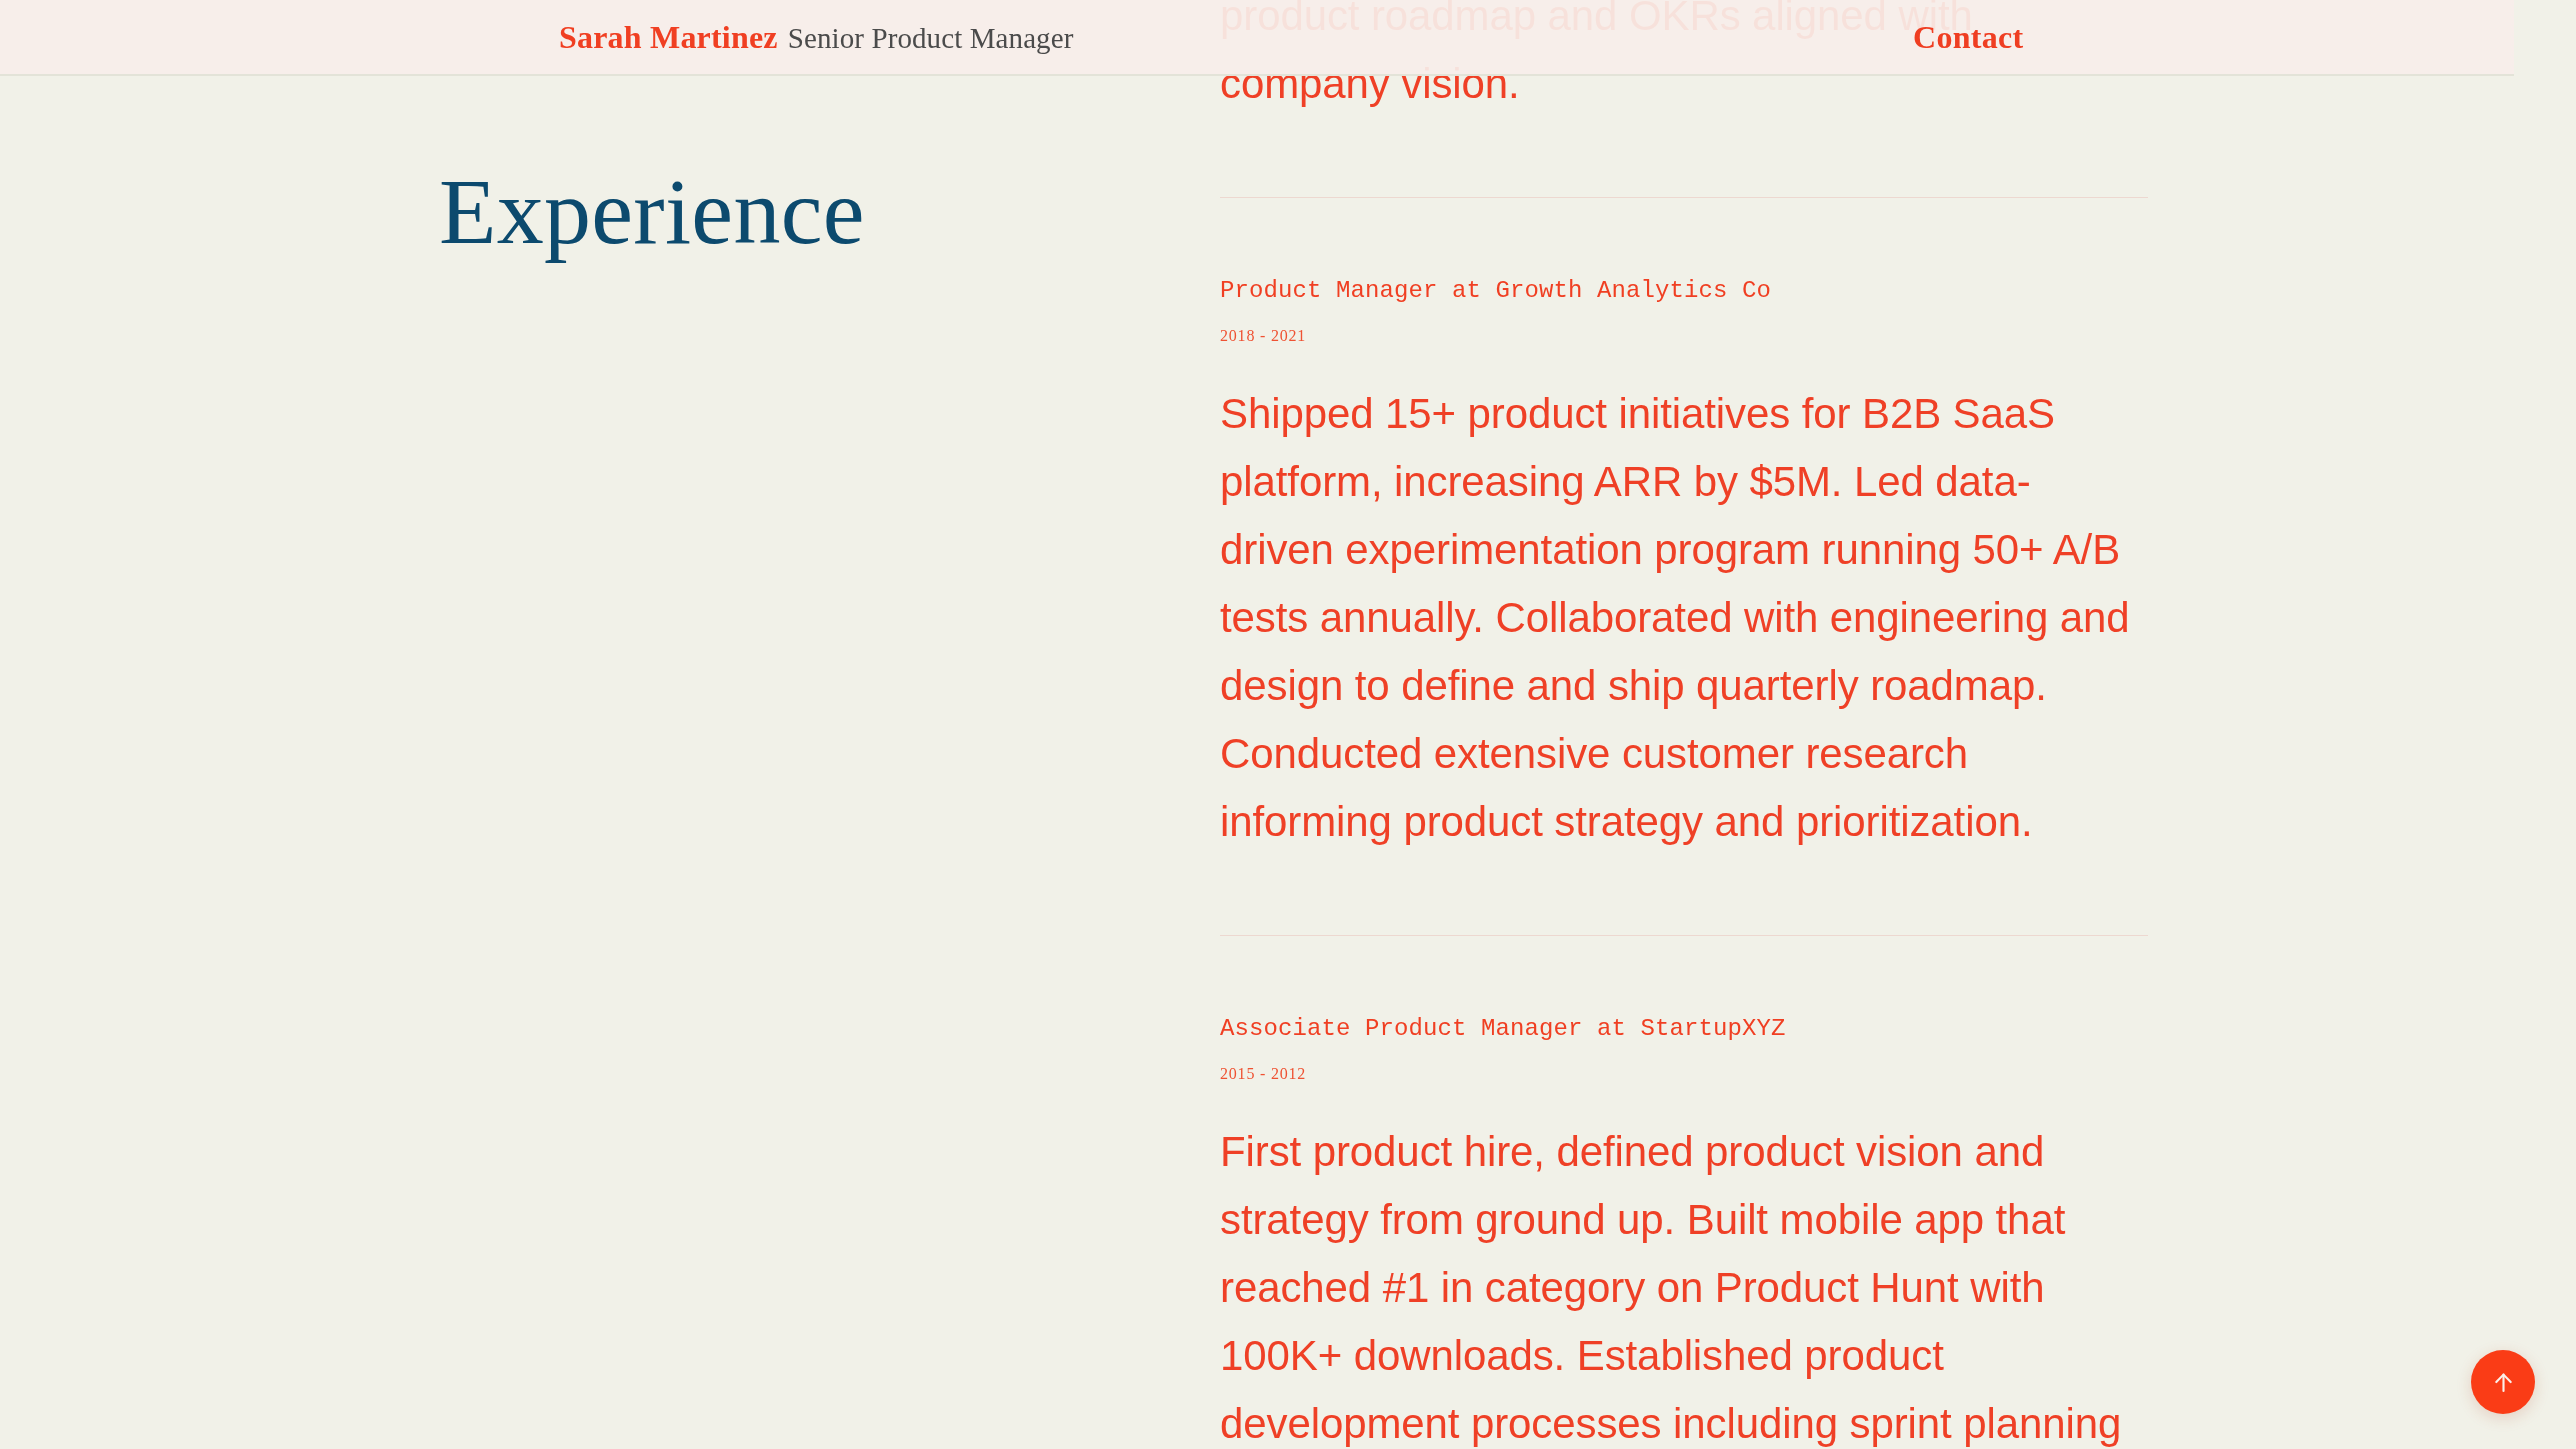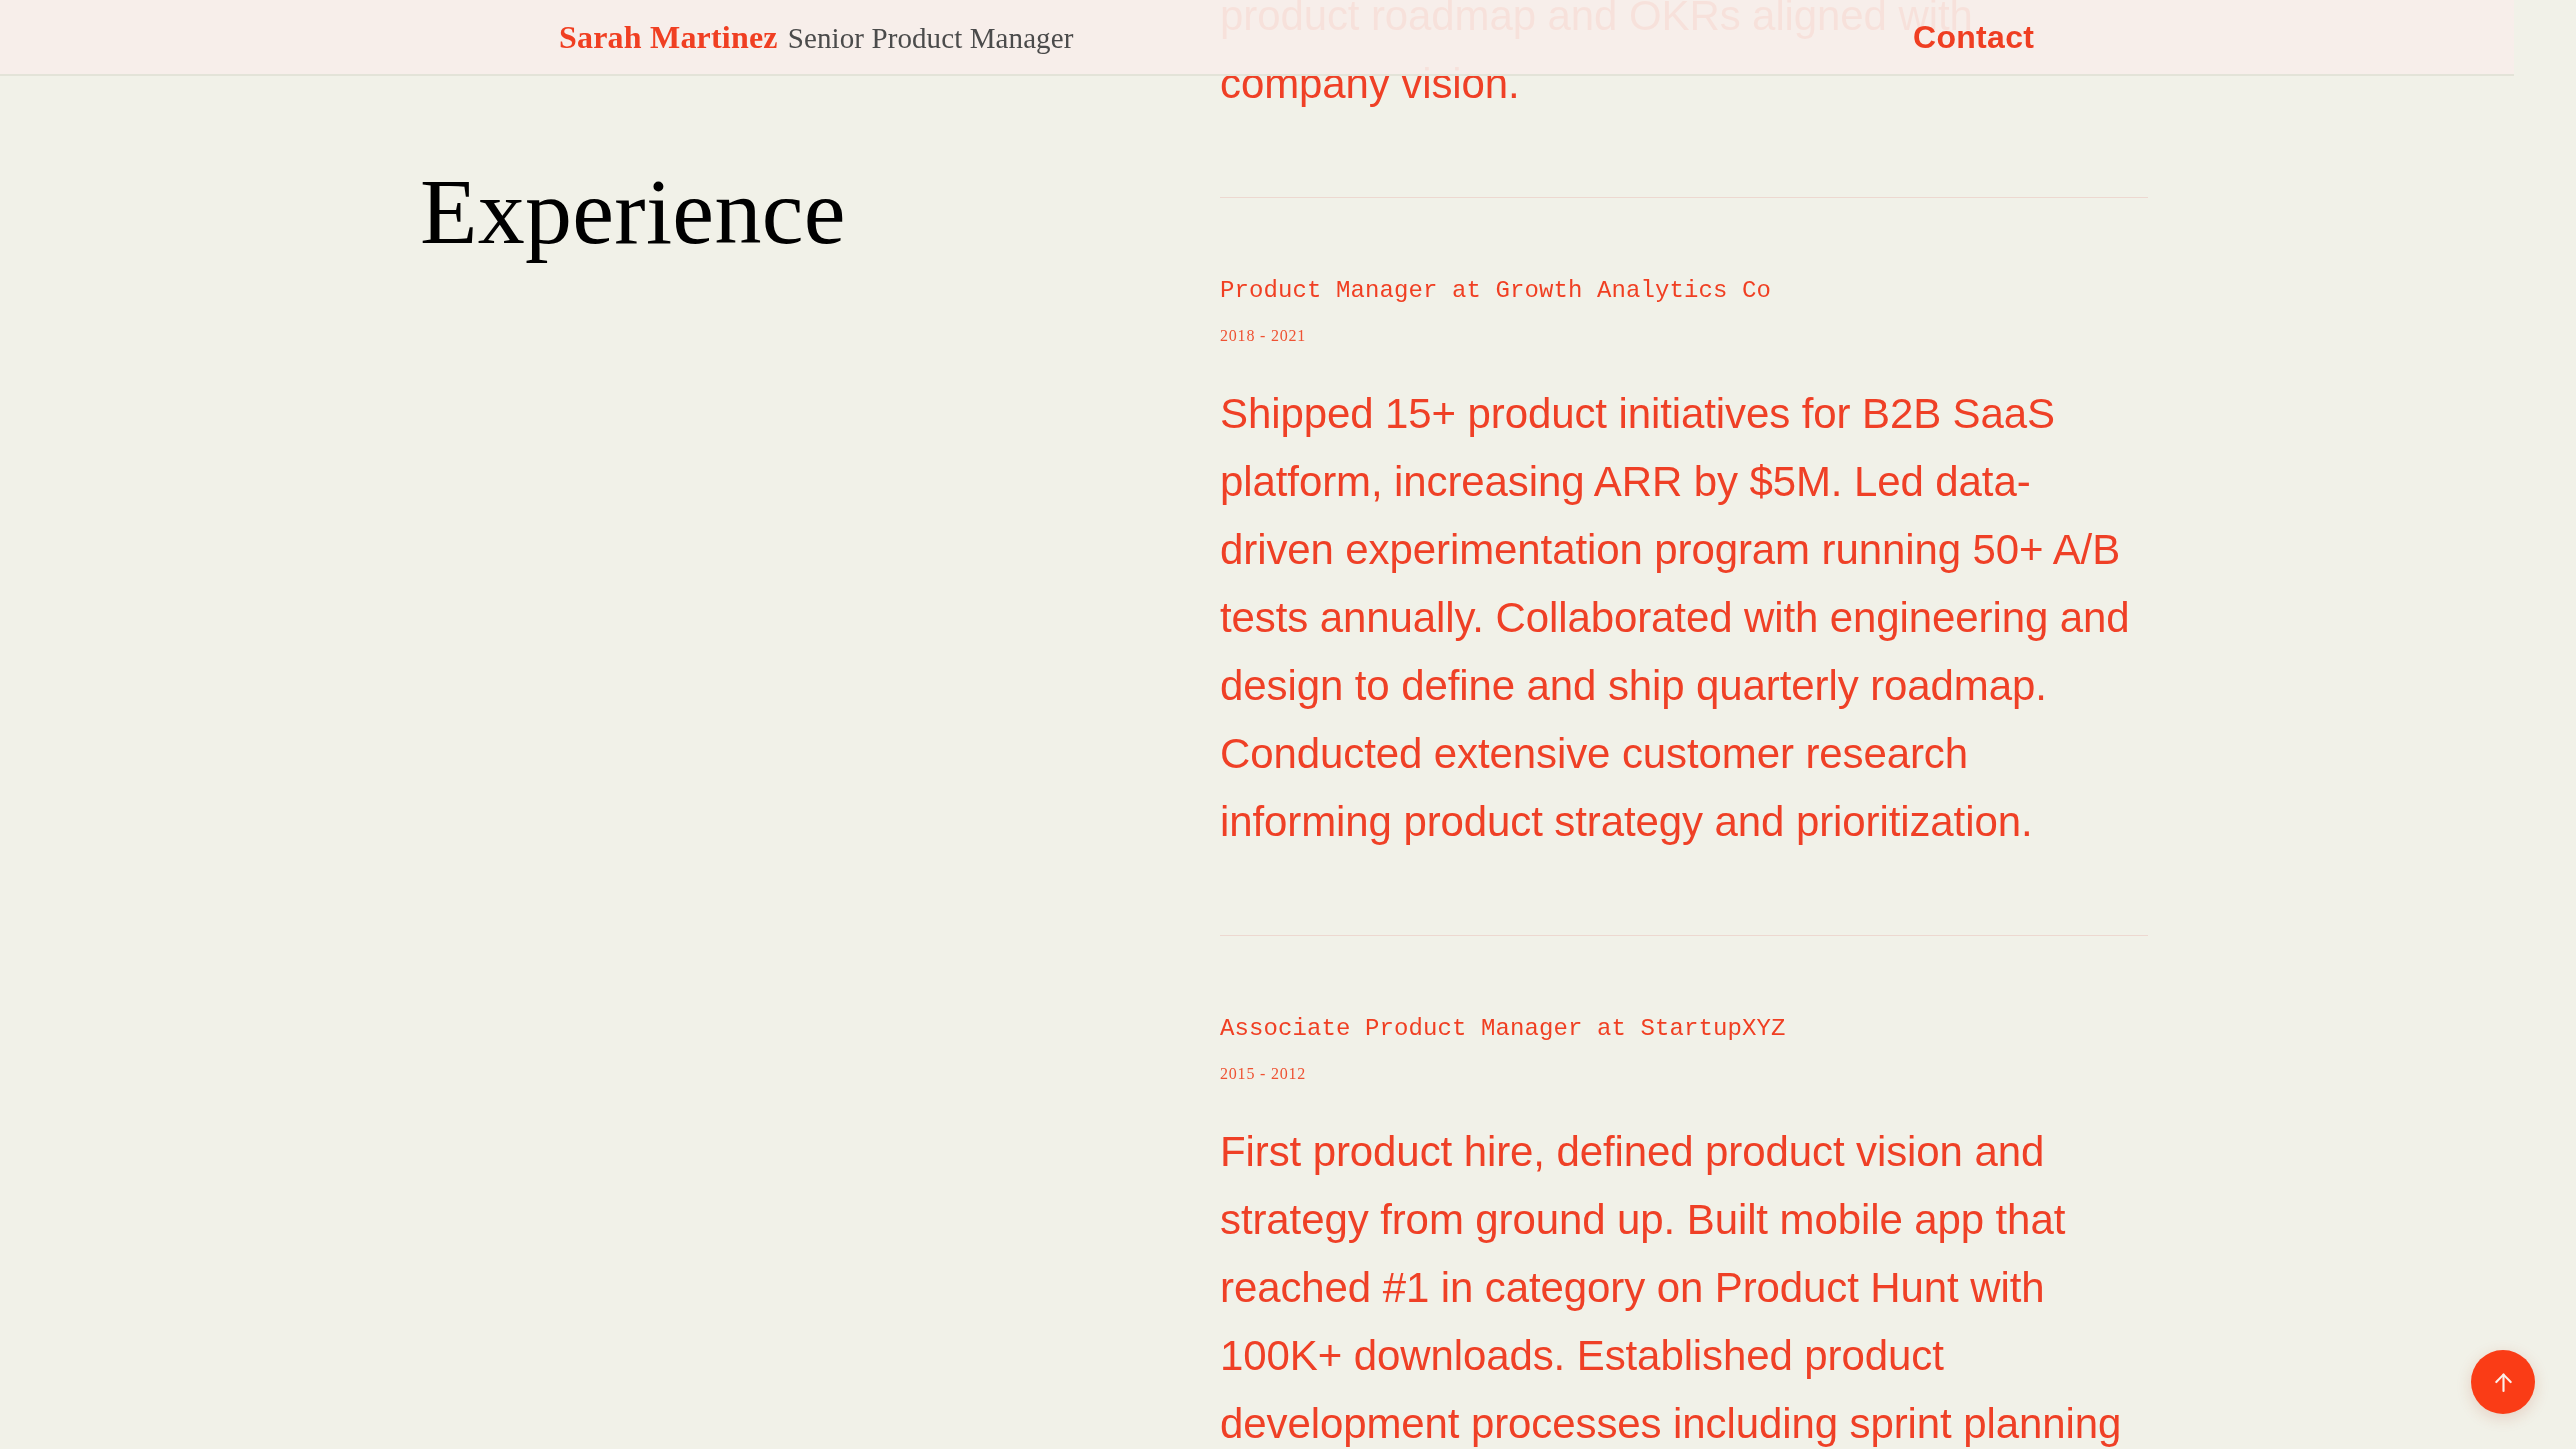--- a/index.html
+++ b/index.html
@@ -56,48 +56,48 @@
     letter-spacing: 0.1px;
   }
 
   .nav-contact {
     position: absolute;
     right: 1915px;
     right: auto;
     left: 1913px;
     top: 50%;
     transform: translateY(-50%);
-    font-family: Liberation Sans, sans-serif;
+    font-family: Liberation Serif, serif;
     font-size: 32px;
     font-weight: 700;
     color: #ef3e22;
     letter-spacing: 0.3px;
     text-decoration: none;
     cursor: pointer;
     white-space: nowrap;
   }
 
   
   #page {
     position: absolute;
     top: 0; left: 0;
     width: 2576px;
     height: 1449px;
   }
 
   
   #section-title {
     position: absolute;
-    left: 420px;
+    left: 439px;
     top: 164px;
     font-family: "Liberation Serif", serif;
     font-size: 94px;
     line-height: 1;
     font-weight: 400;
-    color: #000000;
+    color: #0c4a6e;
     letter-spacing: 0.3px;
     white-space: nowrap;
     text-align: center;
   }
 
   
   #experience-column {
     position: absolute;
     left: 1220px;
     top: -121px;

